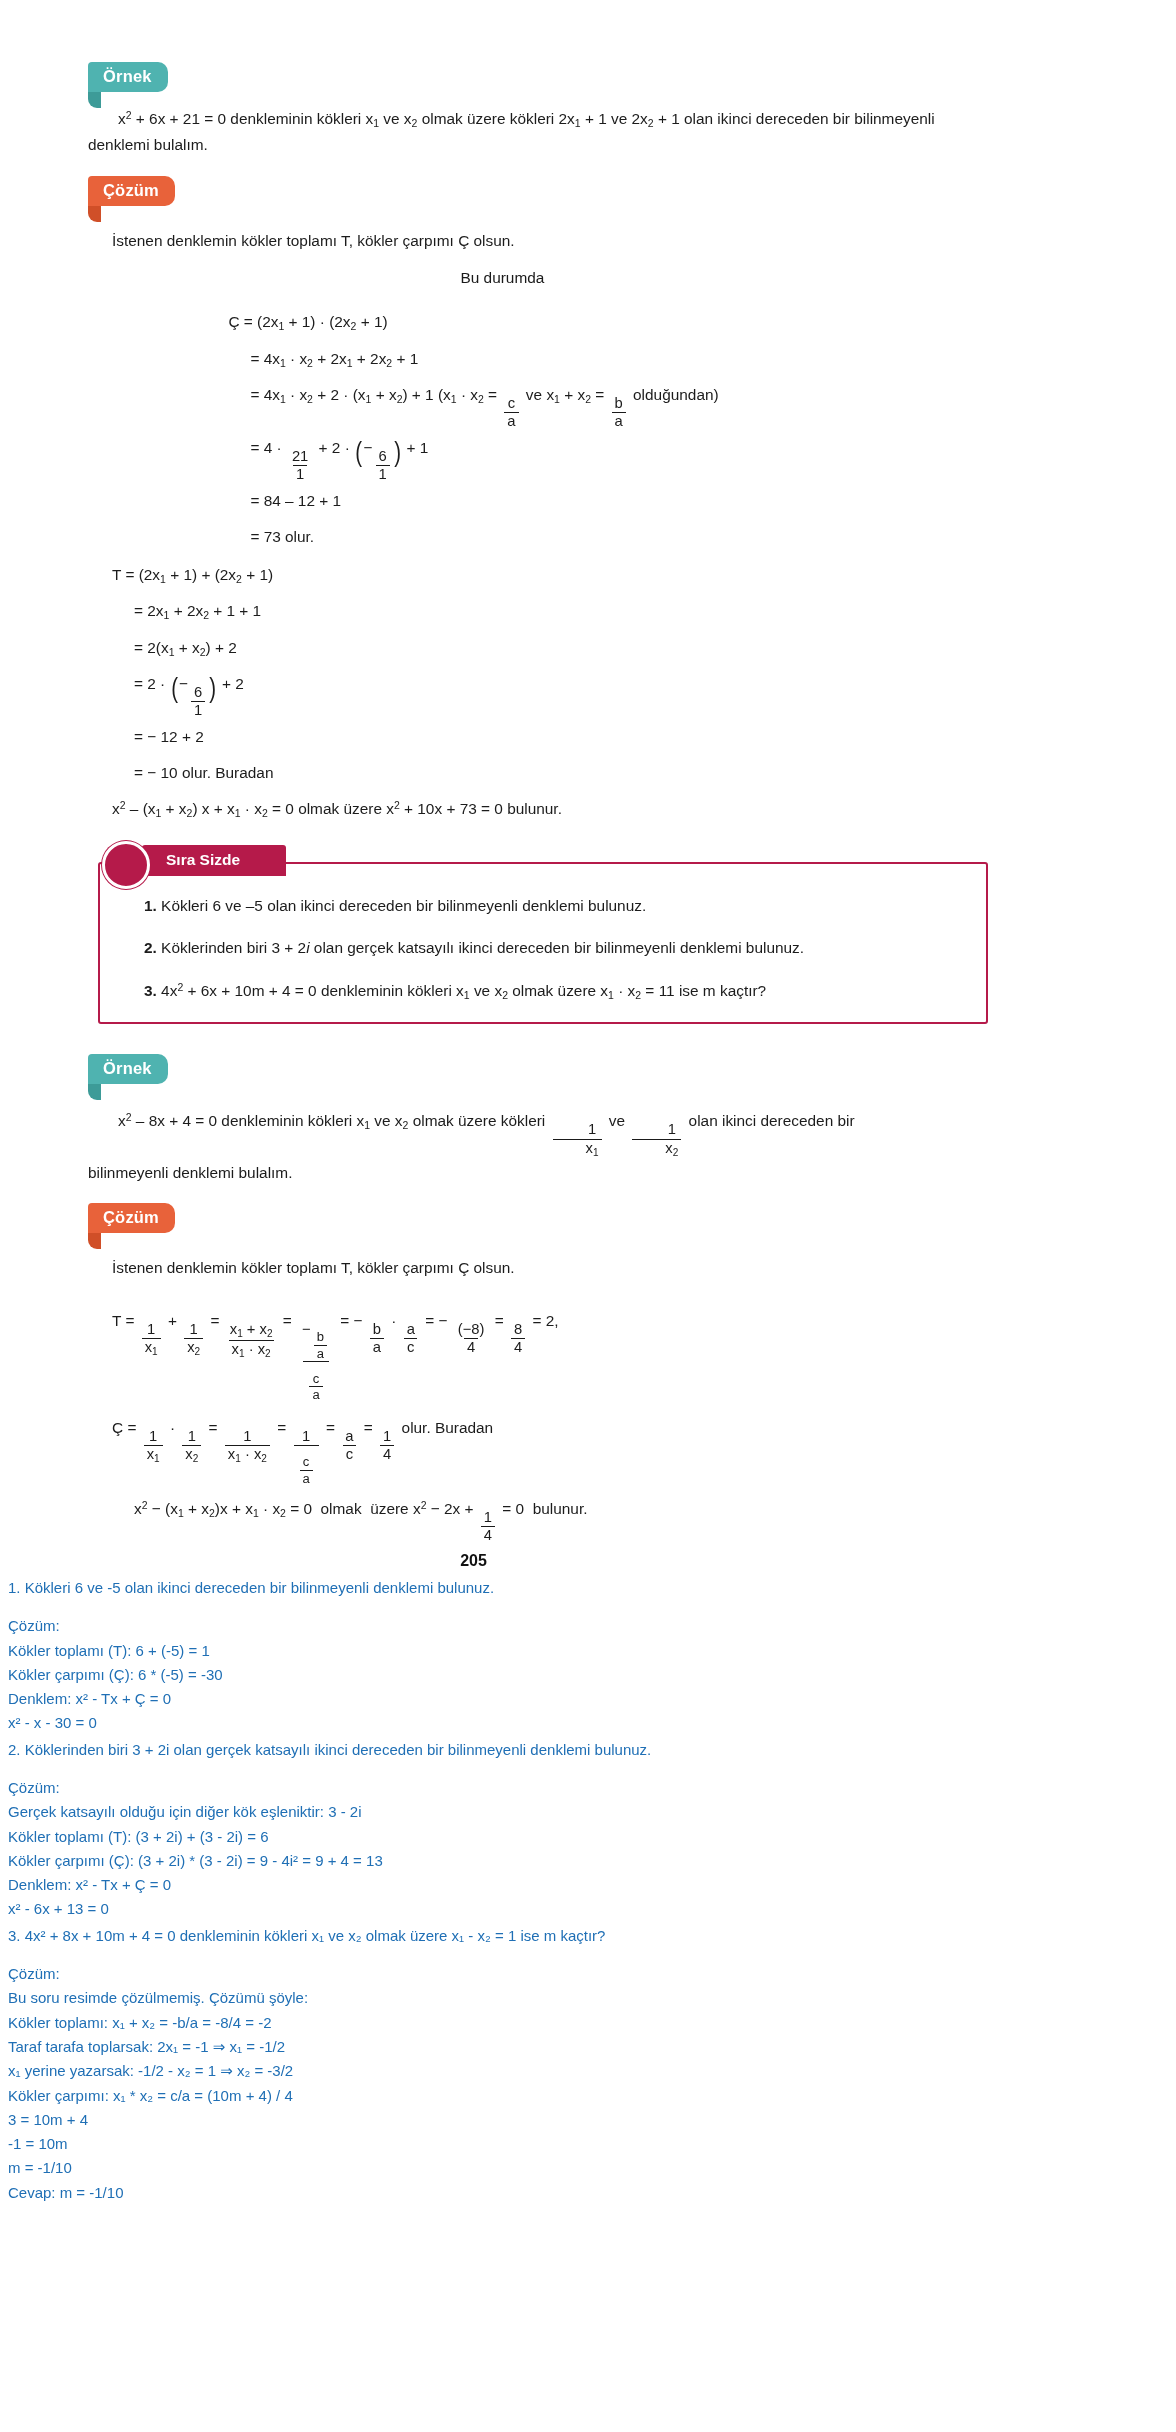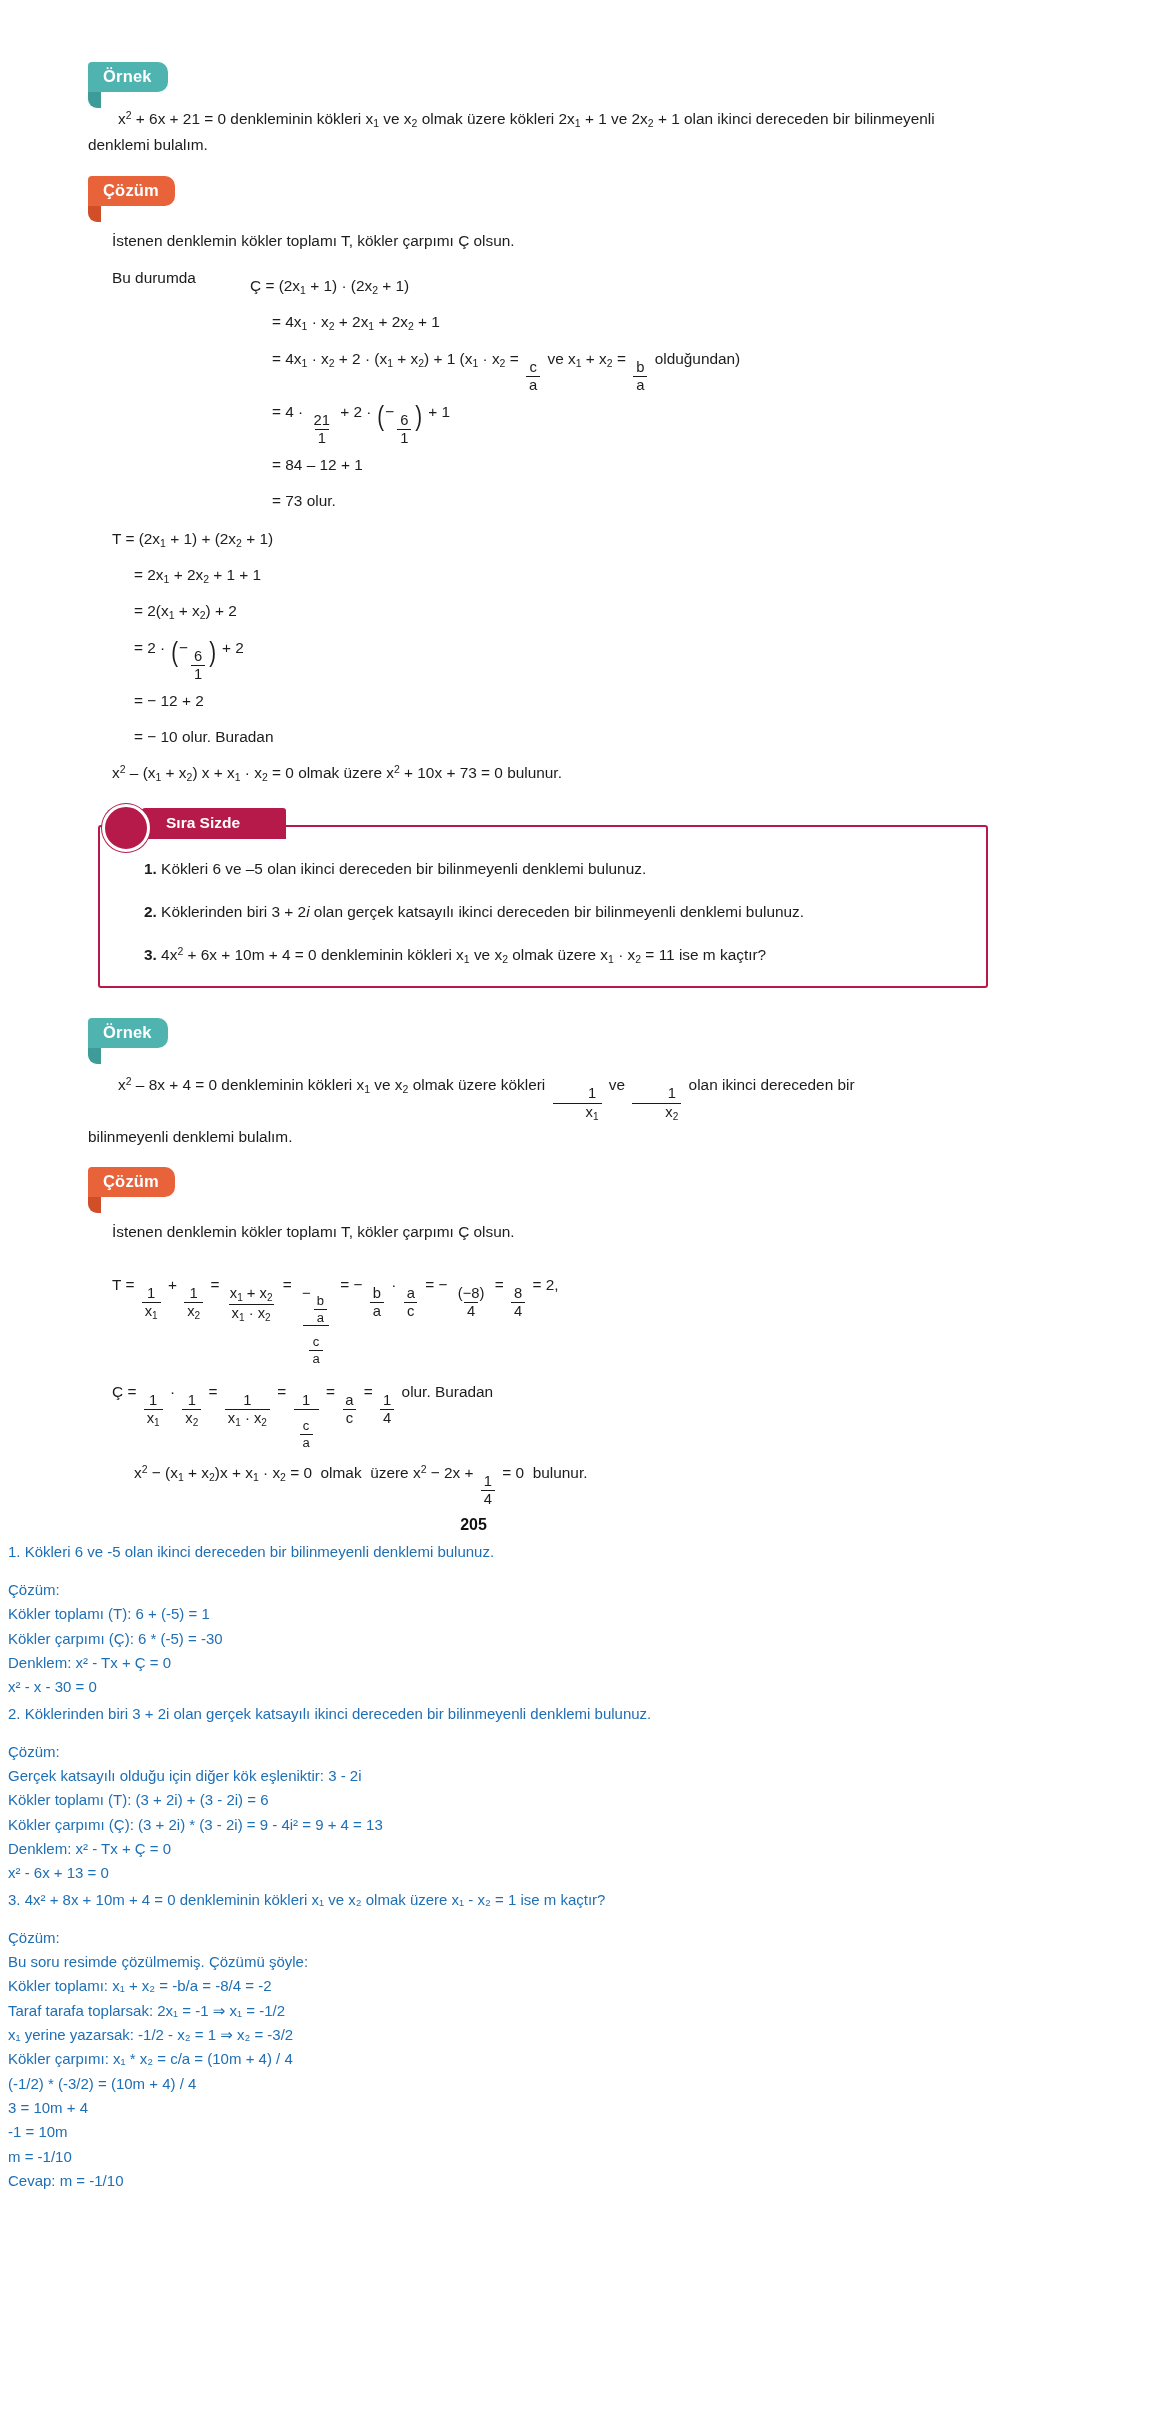--- a/index.html
+++ b/index.html
@@ -92,21 +92,21 @@
   .eqblock{ position:relative; margin-top:8px; }
   .eqline{
     font-size:15.4px;
     line-height:2.35;
     white-space:nowrap;
     color:#1c1c1c;
   }
   .eqblock.leftT{ margin-left:112px; }
   .eqline.ind{ padding-left:22px; }
 
-  .row-flex{ display:flex; align-items:flex-start; }
+  .row-flex{ display:flex; align-items:center;flex-direction:column; }
   .row-flex .lbl{
     width:250px;
     font-size:15.4px;
     padding-left:112px;
     box-sizing:border-box;
     line-height:2.35;
   }
 
   
   .sira-wrap{
@@ -421,21 +421,20 @@
     <div class="ln">x² - 6x + 13 = 0</div>
 
     <div class="q" style="margin-top:2px">3. 4x² + 8x + 10m + 4 = 0 denkleminin kökleri x₁ ve x₂ olmak üzere x₁ - x₂ = 1 ise m kaçtır?</div>
     <div class="spacer"></div>
     <div class="cz" style="margin-top:0">Çözüm:</div>
     <div class="ln">Bu soru resimde çözülmemiş. Çözümü şöyle:</div>
     <div class="ln">Kökler toplamı: x₁ + x₂ = -b/a = -8/4 = -2</div>
     <div class="ln">Taraf tarafa toplarsak: 2x₁ = -1 ⇒ x₁ = -1/2</div>
     <div class="ln">x₁ yerine yazarsak: -1/2 - x₂ = 1 ⇒ x₂ = -3/2</div>
     <div class="ln">Kökler çarpımı: x₁ * x₂ = c/a = (10m + 4) / 4</div>
-    <div class="ln">(-1/2) * (-3/2) = (10m + 4) / 4</div>
     <div class="ln">3 = 10m + 4</div>
     <div class="ln">-1 = 10m</div>
     <div class="ln">m = -1/10</div>
     <div class="ln">Cevap: m = -1/10</div>
 
   </div>
 
 </div>
 
 </body></html>

